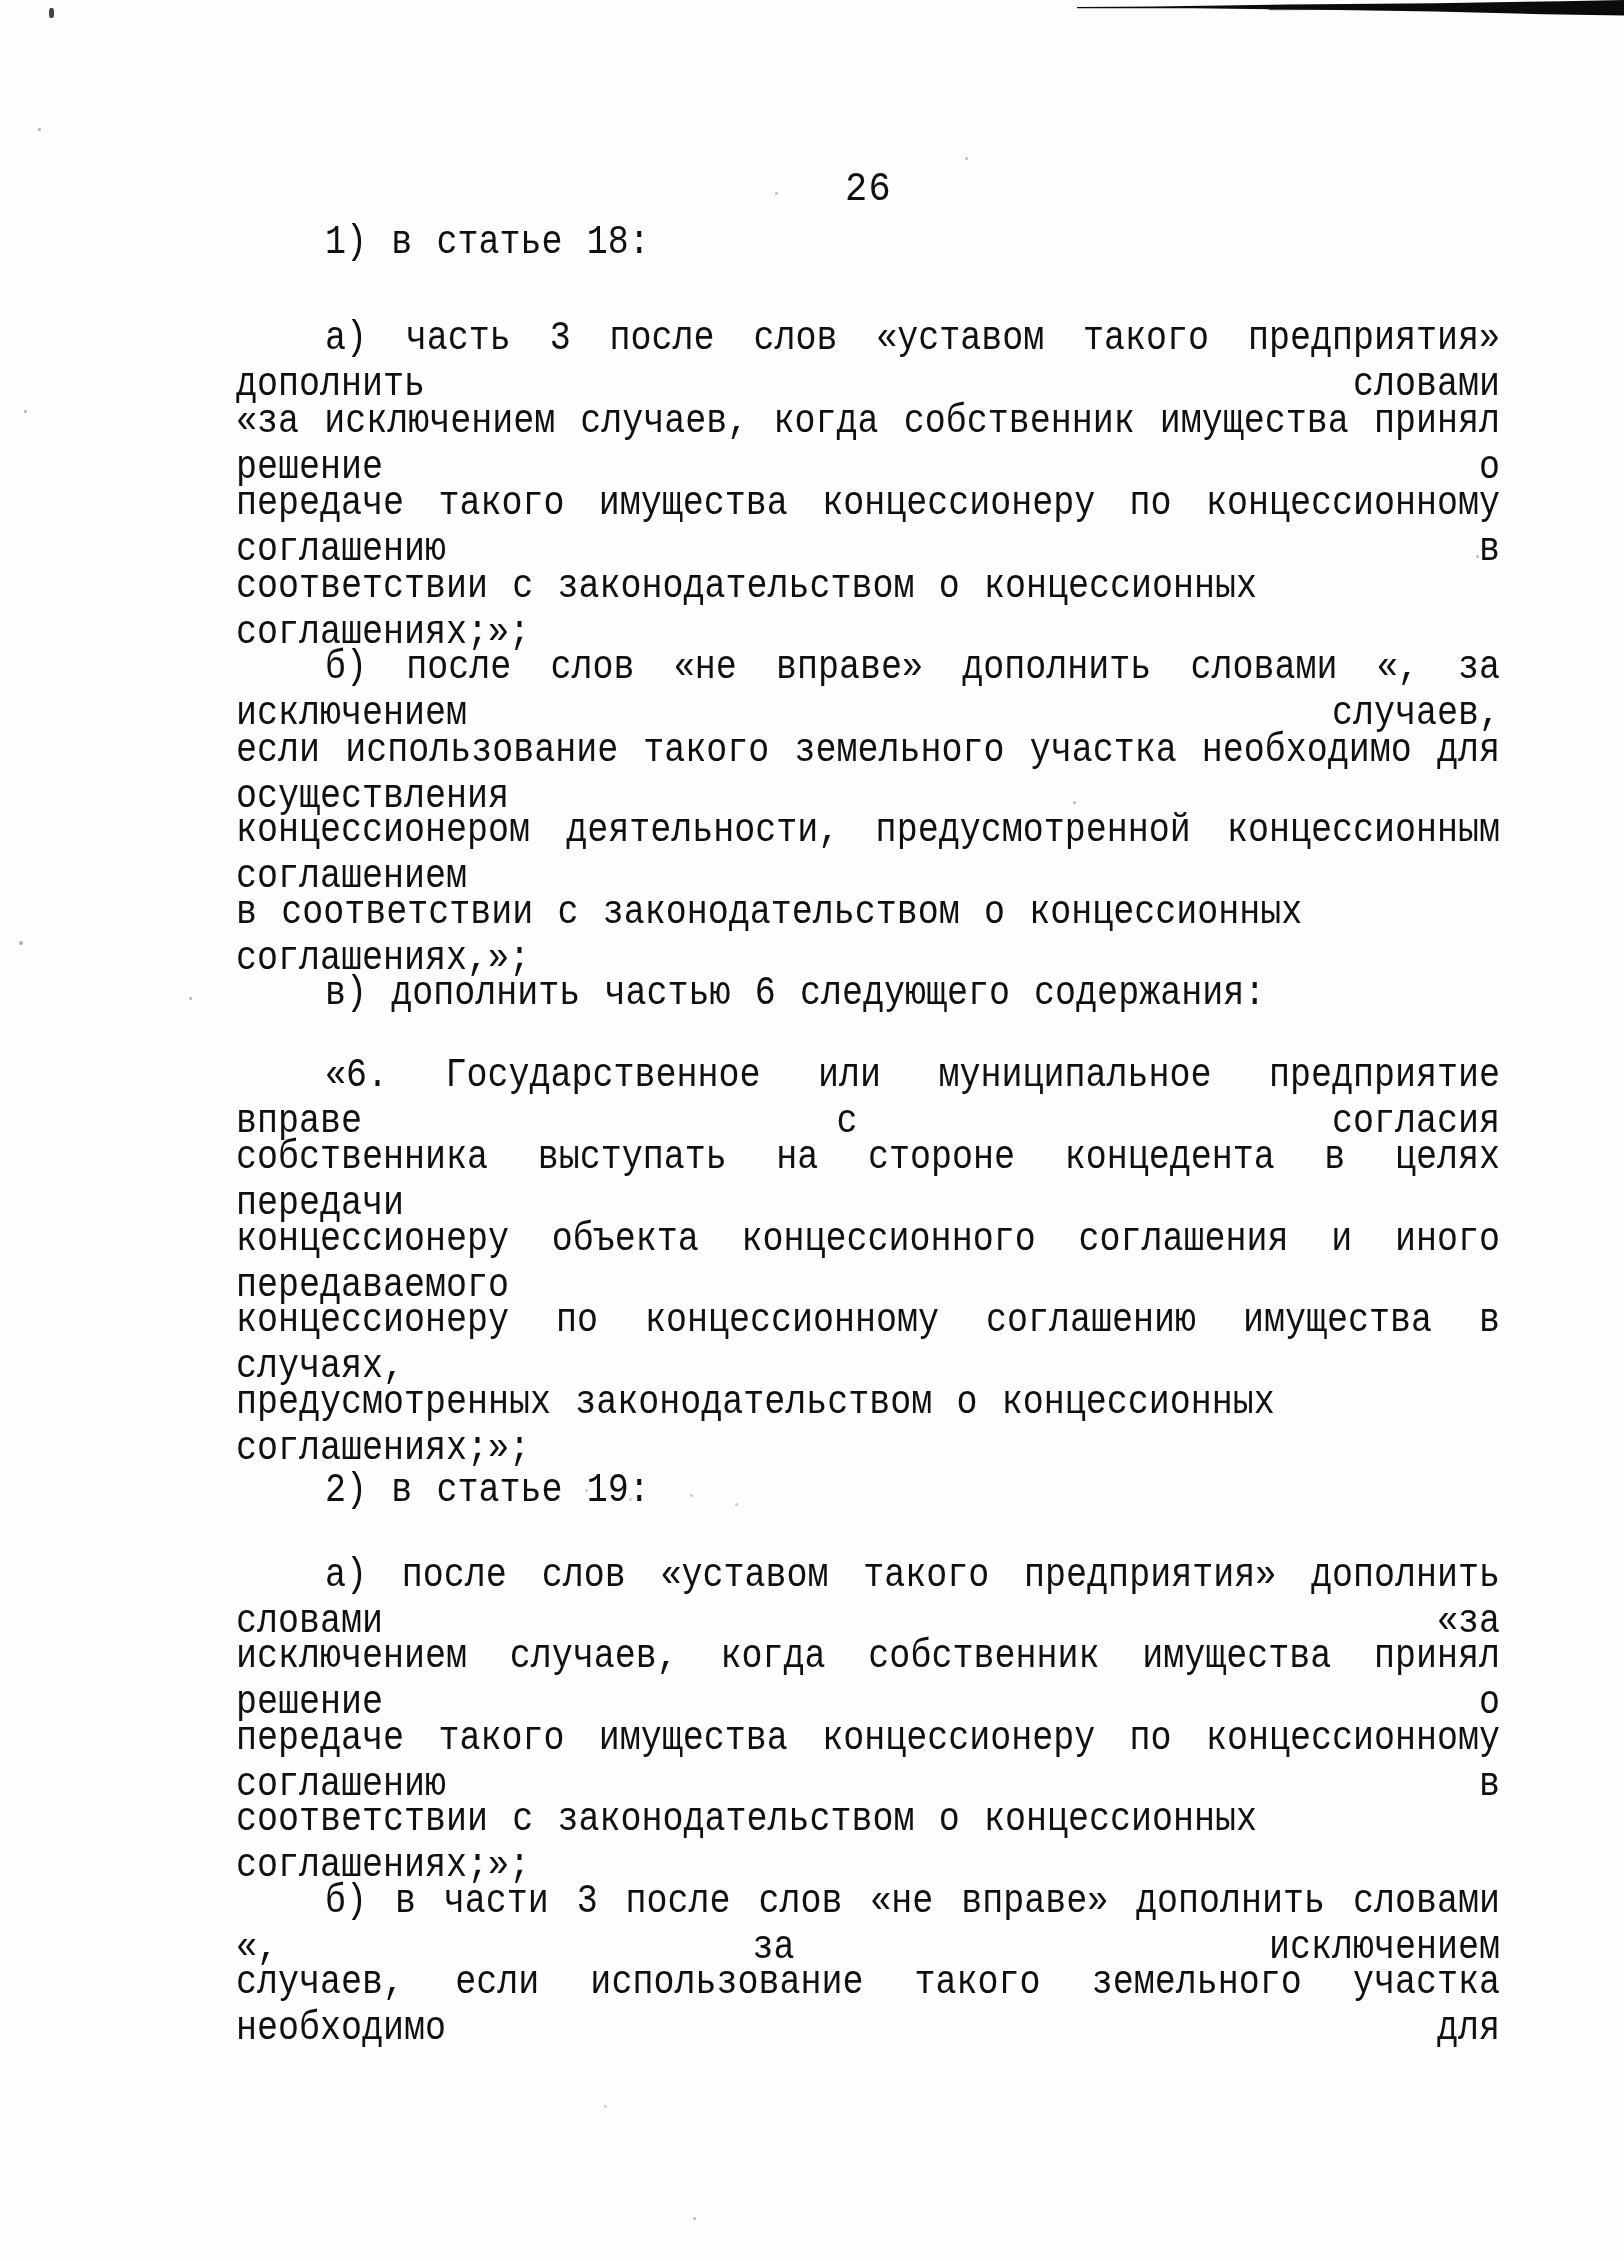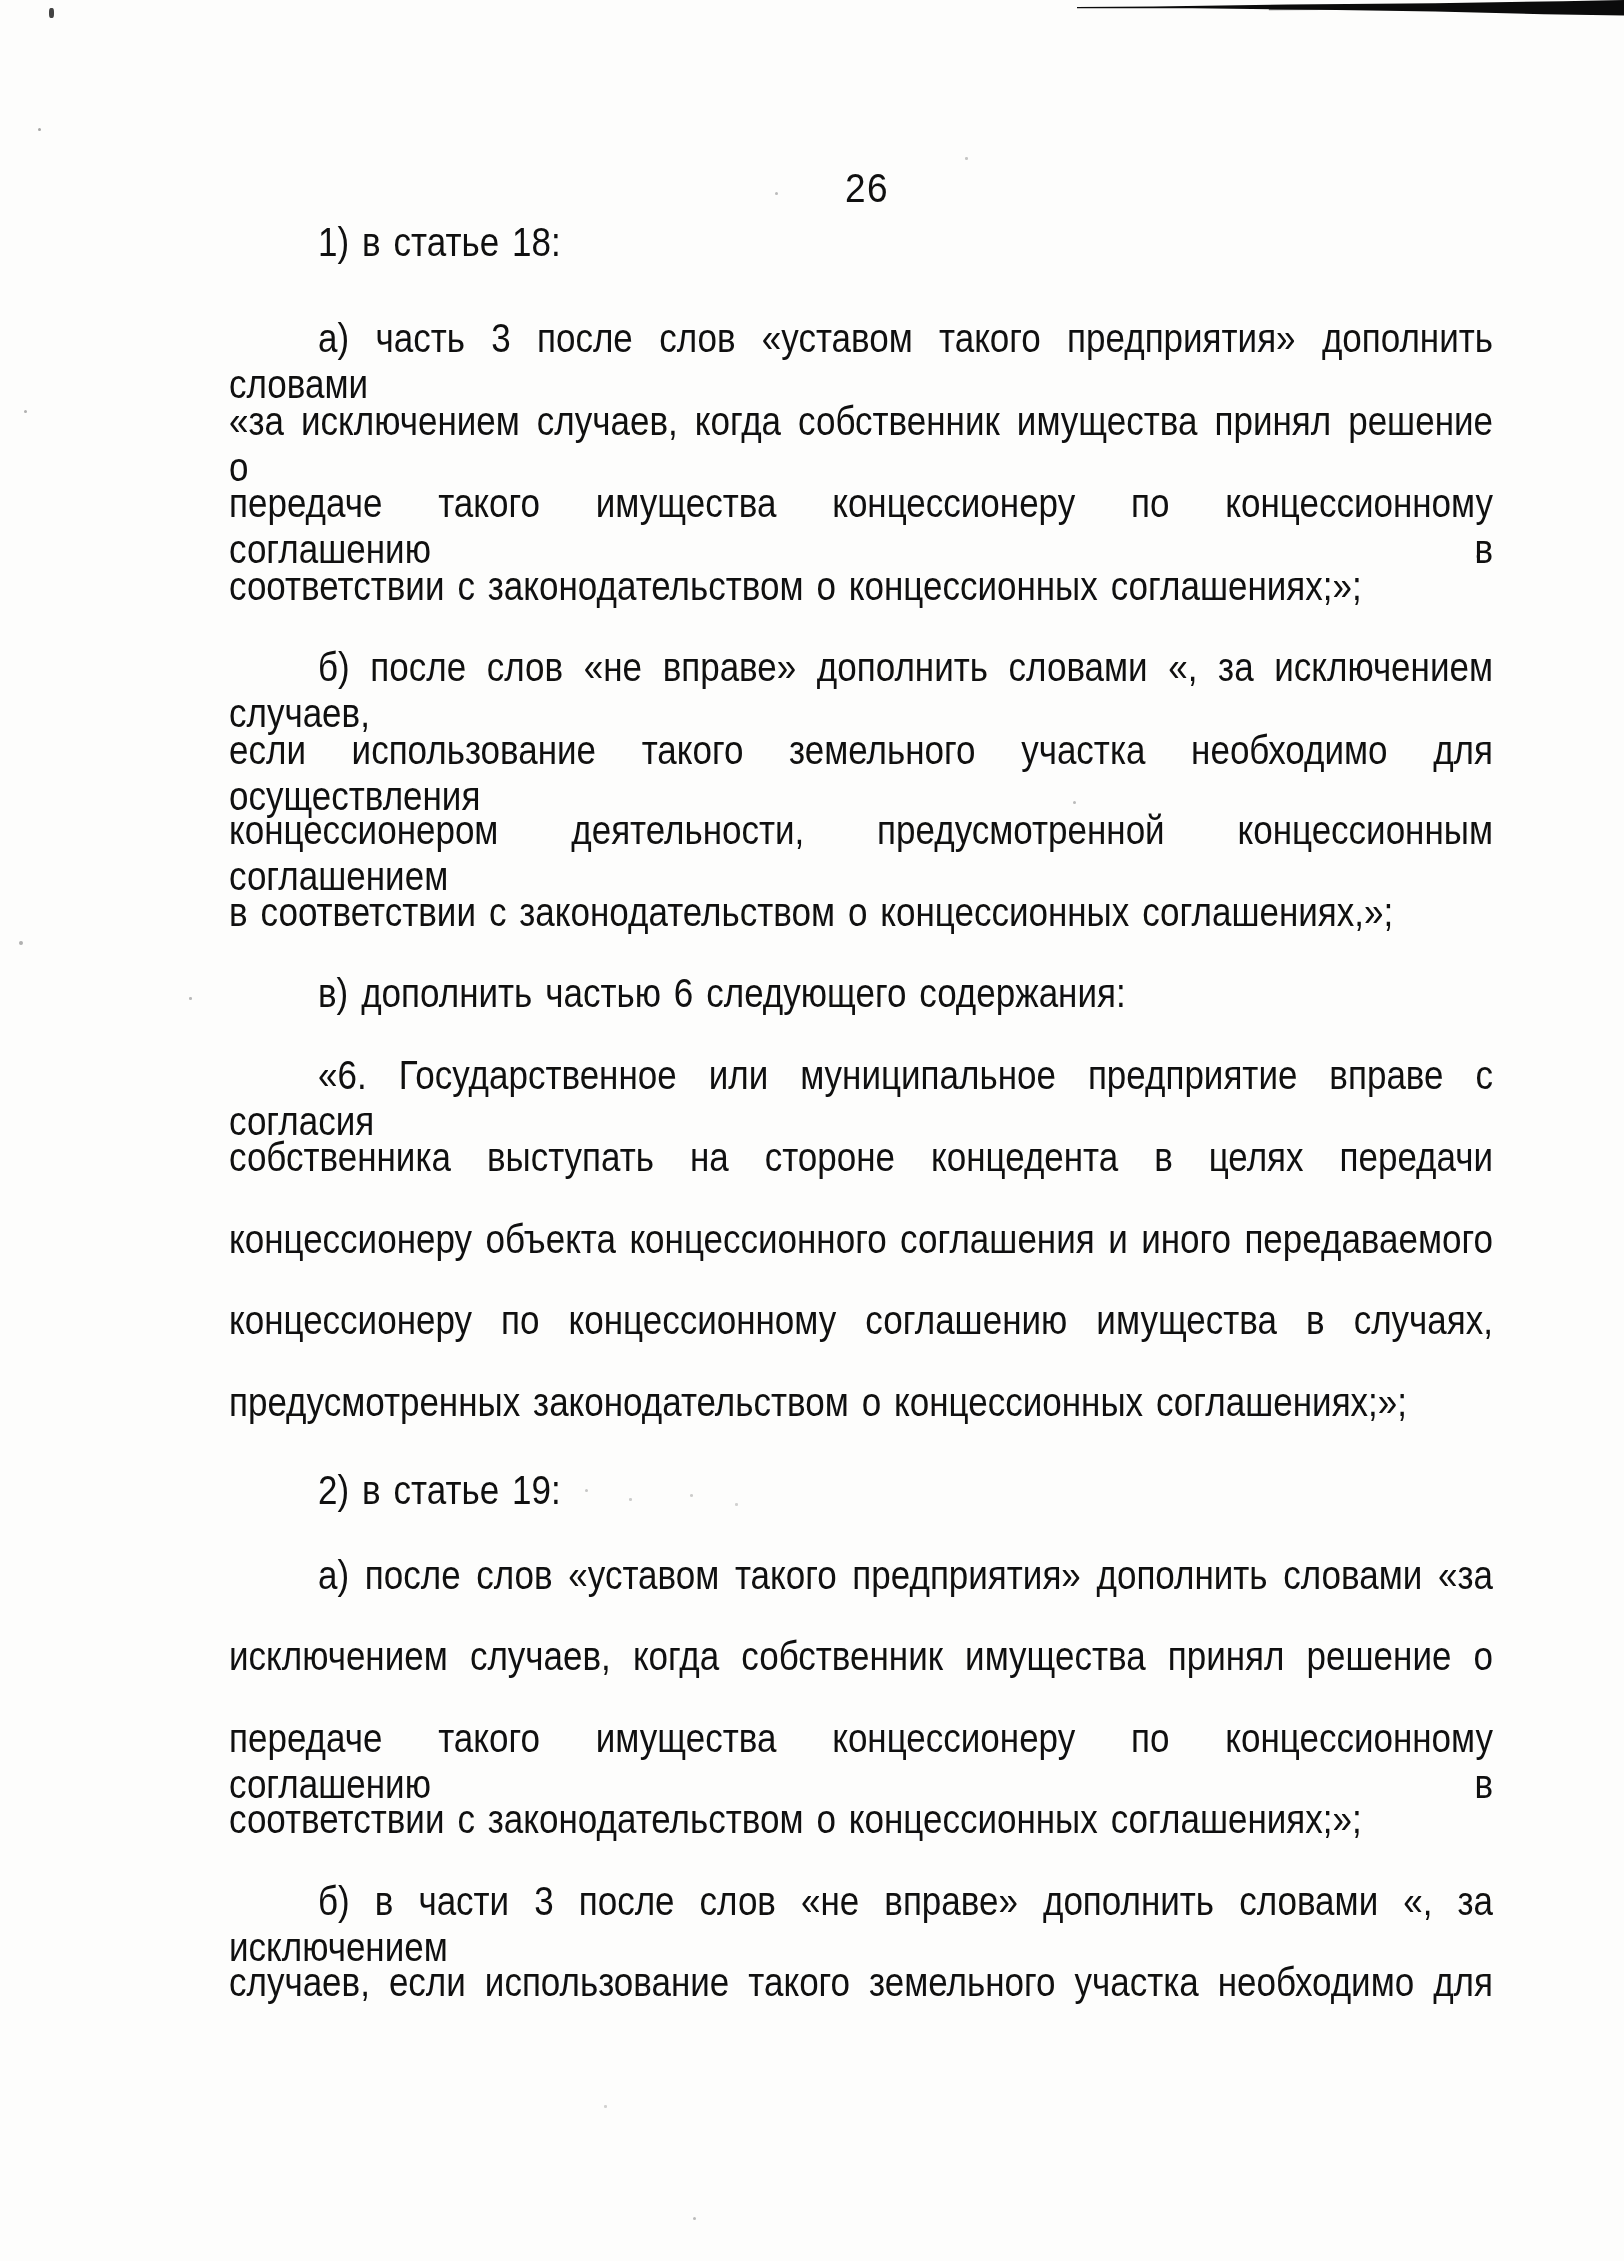--- a/index.html
+++ b/index.html
@@ -6,35 +6,35 @@
     margin: 0;
     padding: 0;
     background: #e8e8e8;
   }
   .page {
     position: relative;
     width: 1624px;
     height: 2261px;
     background: #fdfdfc;
     overflow: hidden;
-    font-family: Liberation Sans, sans-serif;
+    font-family: Liberation Mono, monospace;
     color: #101010;
   }
   .pageno {
     position: absolute;
     top: 165px;
     left: 845px;
     font-size: 37px;
     letter-spacing: 1.3px;
     transform: scaleY(1.12);
     transform-origin: left top;
   }
   .textcol {
     position: absolute;
-    left: 229px;
+    left: 236px;
     width: 1264px;
     top: 0;
     height: 100%;
   }
   .line {
     position: absolute;
     left: 0;
     width: 100%;
     font-size: 35px;
     line-height: 40px;

